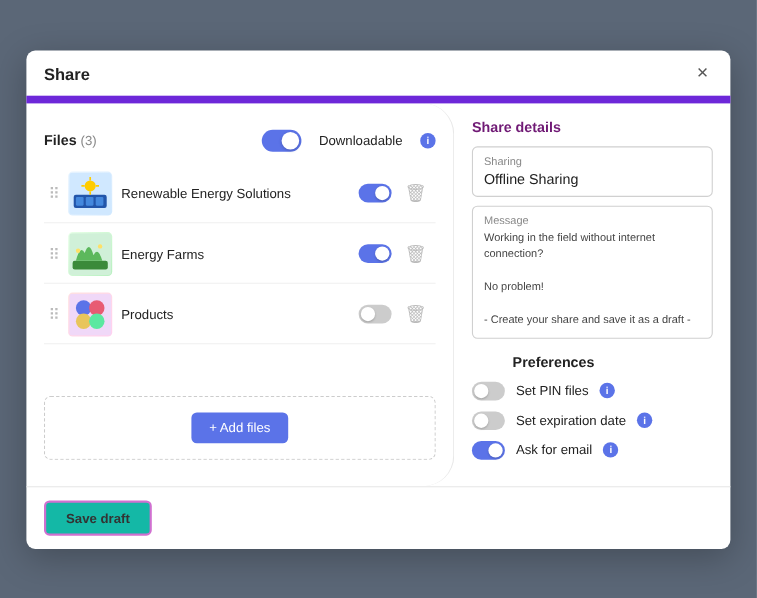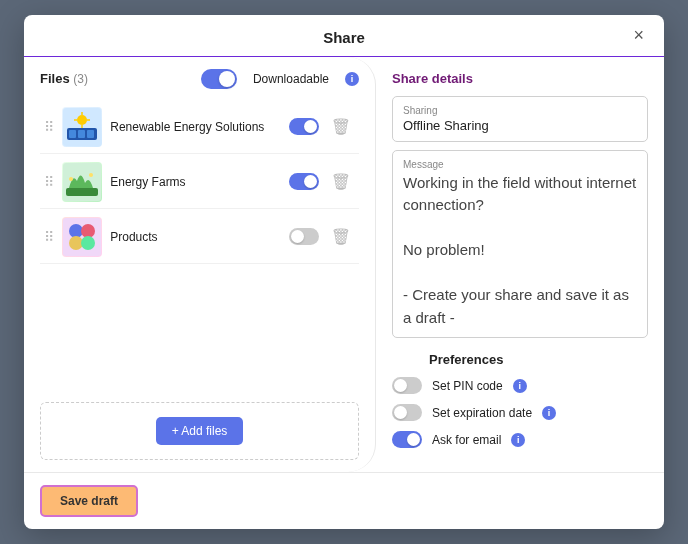--- a/index.html
+++ b/index.html
@@ -29,23 +29,22 @@
       width: 640px;
       max-height: 520px;
       display: flex;
       flex-direction: column;
       box-shadow: 0 8px 32px rgba(0,0,0,0.25);
       position: relative;
     }
     .modal-header {
       display: flex;
       align-items: center;
-      justify-content: center;
-      padding: 14px 32px 10px;
-      border-bottom: 1px solid #6d28d9;
+      padding: 14px 16px 10px;
+      border-bottom: 7px solid #6d28d9;
       position: relative;
     }
     .modal-title {
       font-size: 15px;
       font-weight: 600;
       color: #222;
     }
     .close-btn {
       position: absolute;
       right: 14px;
@@ -59,23 +58,23 @@
       line-height: 1;
       padding: 2px 6px;
     }
     .modal-body {
       display: flex;
       flex: 1;
       overflow: hidden;
     }
     
     .left-panel {
-      width: 352px;
+      width: 389px;
       border-right: 1px solid #e8e8e8;
-      padding: 12px 16px;
+      padding: 24px 16px;
       display: flex;
       flex-direction: column;
       border-radius: 28px;
     }
     .files-header {
       display: flex;
       align-items: center;
       justify-content: space-between;
       margin-bottom: 12px;
     }
@@ -260,21 +259,21 @@
       color: #222;
       font-weight: 500;
     }
     .field-message {
       border: 1px solid #d0d0d0;
       border-radius: 5px;
       padding: 8px 10px;
       margin-bottom: 14px;
     }
     .message-text {
-      font-size: 15px;
+      font-size: 10px;
       color: #444;
       line-height: 1.5;
     }
     .preferences-label {
       font-weight: 600;
       font-size: 13px;
       color: #222;
       margin-bottom: 10px;
       padding-left: 37px;
     }
@@ -303,21 +302,21 @@
       border: 2px solid #d070d0;
       border-radius: 5px;
       background: none;
       padding: 7px 14px;
       cursor: pointer;
       color: #333;
       font-size: 12px;
       font-weight: 500;
     }
     .save-draft-btn {
-      background: #fdba74;
+      background: #14b8a6;
       border: 2px solid #d070d0;
       border-radius: 5px;
       padding: 7px 18px;
       font-size: 12px;
       font-weight: 600;
       color: #333;
       cursor: pointer;
       text-align: right;
     }
   </style>
@@ -423,21 +422,21 @@
             Working in the field without internet connection?<br><br>
             No problem!<br><br>
             - Create your share and save it as a draft -
           </div>
         </div>
 
         <div class="preferences-label">Preferences</div>
 
         <div class="pref-row">
           <div class="toggle-sm off"></div>
-          <span class="pref-text">Set PIN code</span>
+          <span class="pref-text">Set PIN files</span>
           <span class="info-icon">i</span>
         </div>
 
         <div class="pref-row">
           <div class="toggle-sm off"></div>
           <span class="pref-text">Set expiration date</span>
           <span class="info-icon">i</span>
         </div>
 
         <div class="pref-row">

